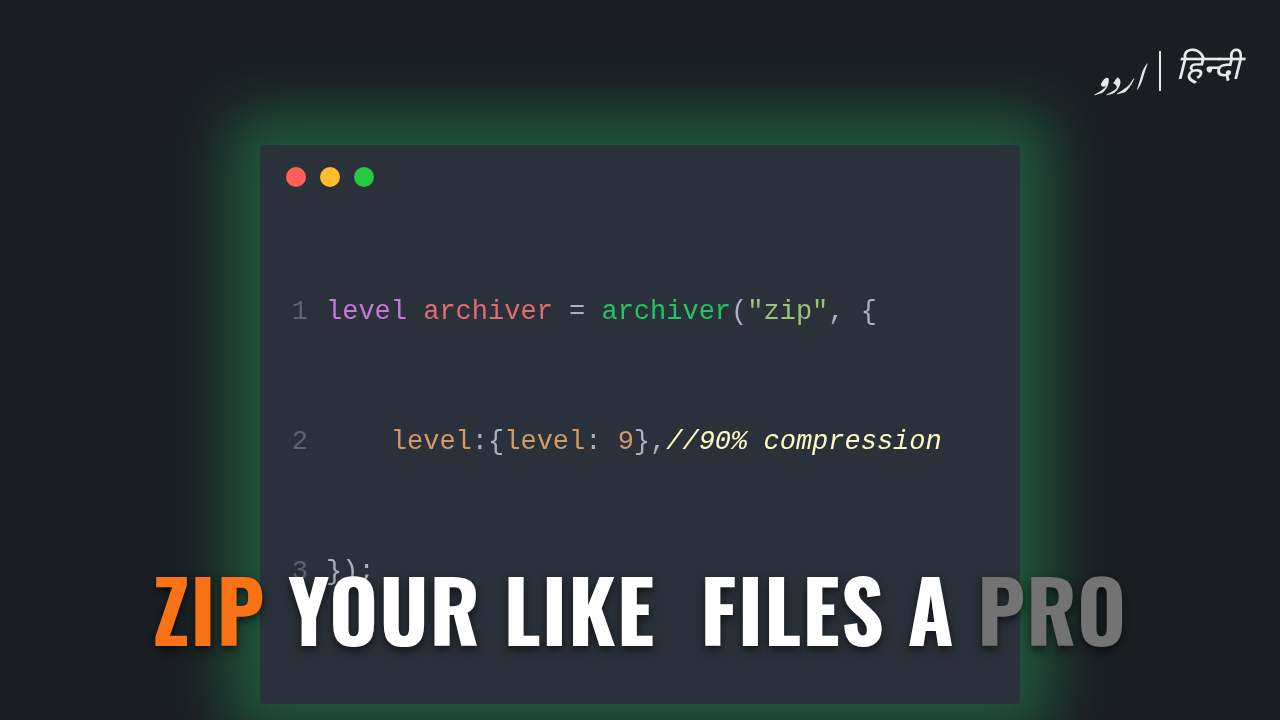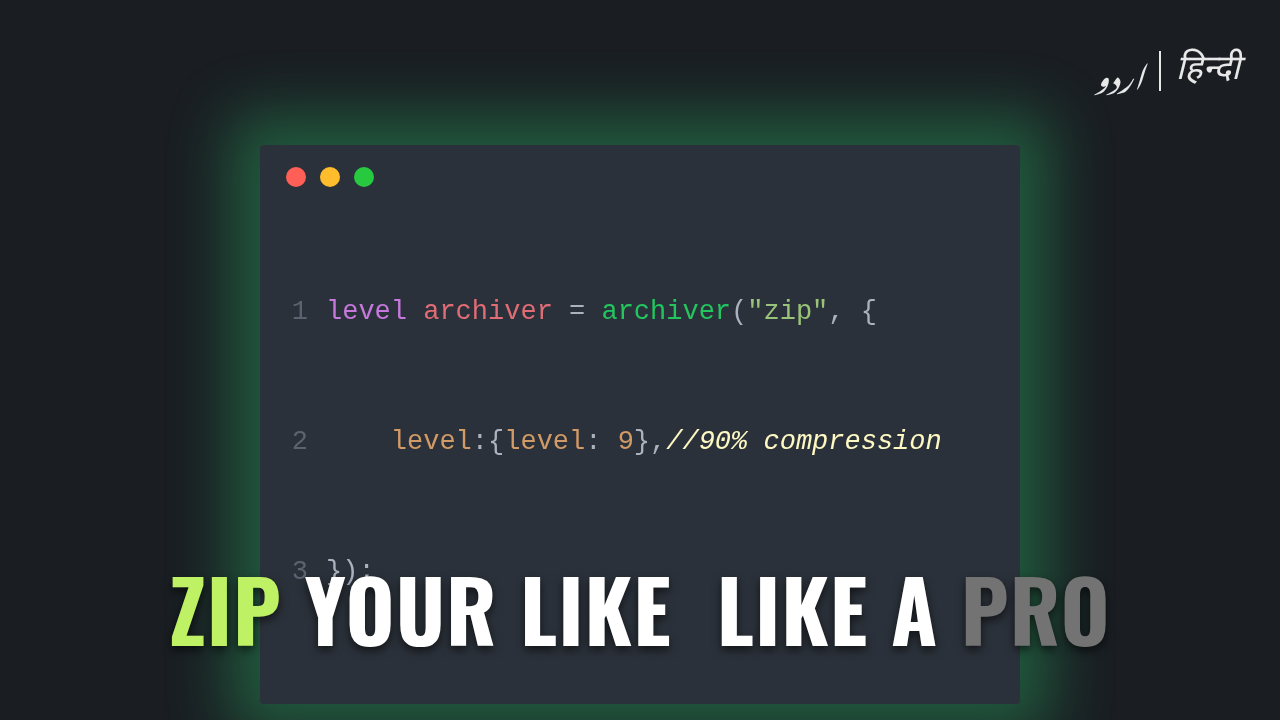--- a/index.html
+++ b/index.html
@@ -84,21 +84,21 @@
     width: 100%;
     text-align: center;
     font-family: "Arial Narrow", "Oswald", Impact, sans-serif;
     font-stretch: condensed;
     font-weight: 700;
     font-size: 84px;
     letter-spacing: 1px;
     color: #ffffff;
     line-height: 1;
   }
-  .headline .w-zip { color: #bef264; }
+  .headline .w-zip { color: #f97316; }
   .headline .w-pro { color: #737373; }
   .headline span { display: inline-block; text-shadow: 0 4px 10px rgba(0,0,0,0.6); }
 </style>
 </head>
 <body>
 
 <div class="lang-badge">
   <span class="urdu">اردو</span>
   <span class="lang-sep"></span>
   <span class="hindi">हिन्दी</span>
@@ -115,15 +115,15 @@
       <div class="line"><span class="ln">1</span><span><span class="kw">level</span> <span class="var">archiver</span><span class="op"> = </span><span class="fn">archiver</span><span class="pun">(</span><span class="str">"zip"</span><span class="pun">, {</span></span></div>
       <div class="line"><span class="ln">2</span><span><span>    </span><span class="prop">level</span><span class="pun">:{</span><span class="prop">level</span><span class="pun">: </span><span class="num">9</span><span class="pun">},</span><span class="cmt">//90% compression</span></span></div>
       <div class="line"><span class="ln">3</span><span><span class="pun">});</span></span></div>
     </div>
   </div>
 </div>
 
 <div class="headline">
   <span class="w-zip">ZIP</span>
   <span>YOUR LIKE</span>&nbsp;
-  <span>LIKE A</span>
+  <span>FILES A</span>
   <span class="w-pro">PRO</span>
 </div>
 
 </body></html>

